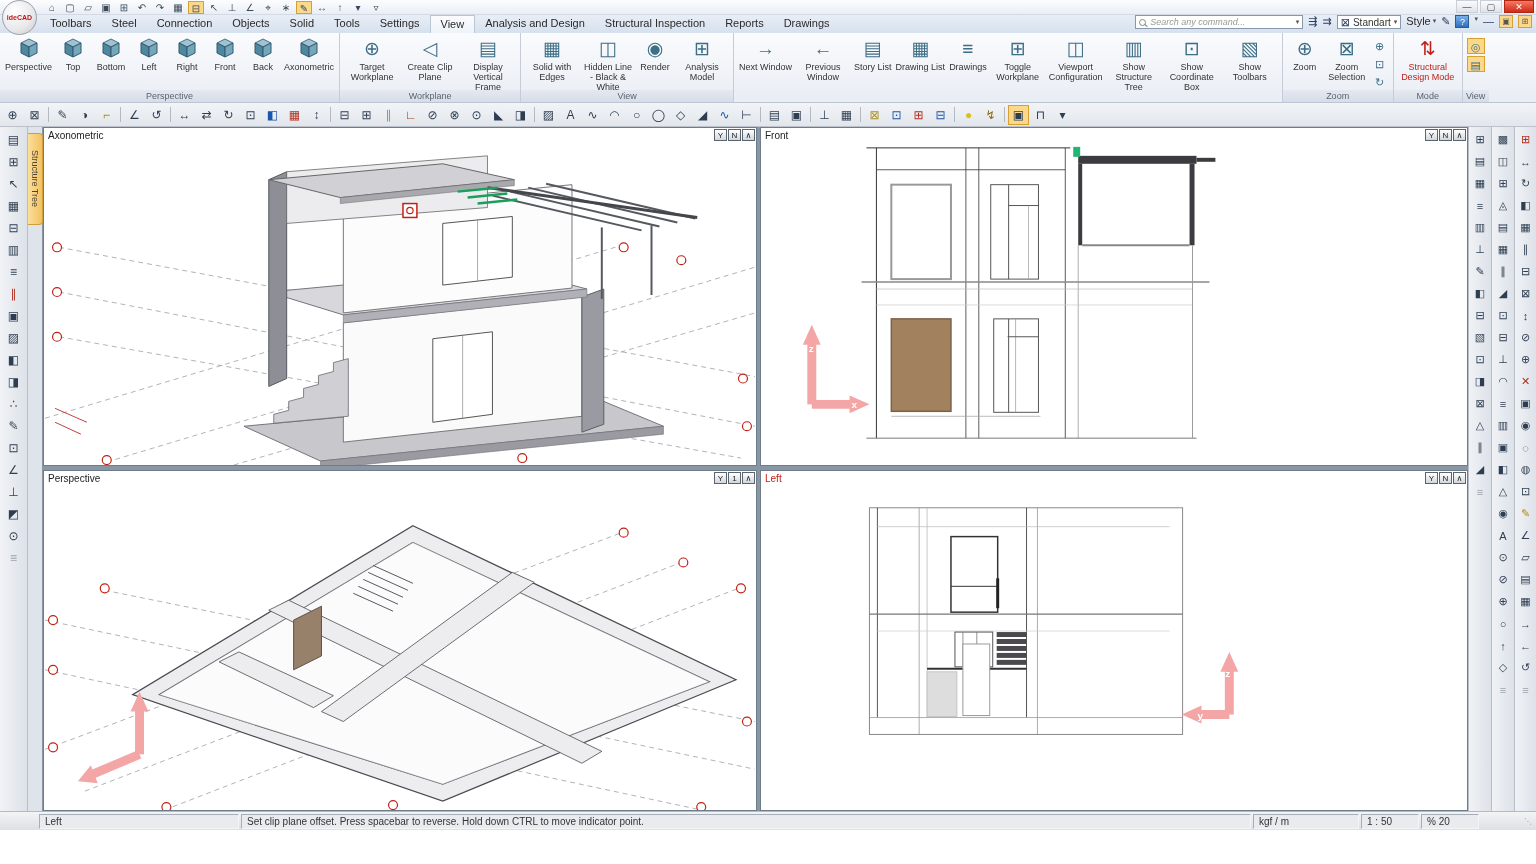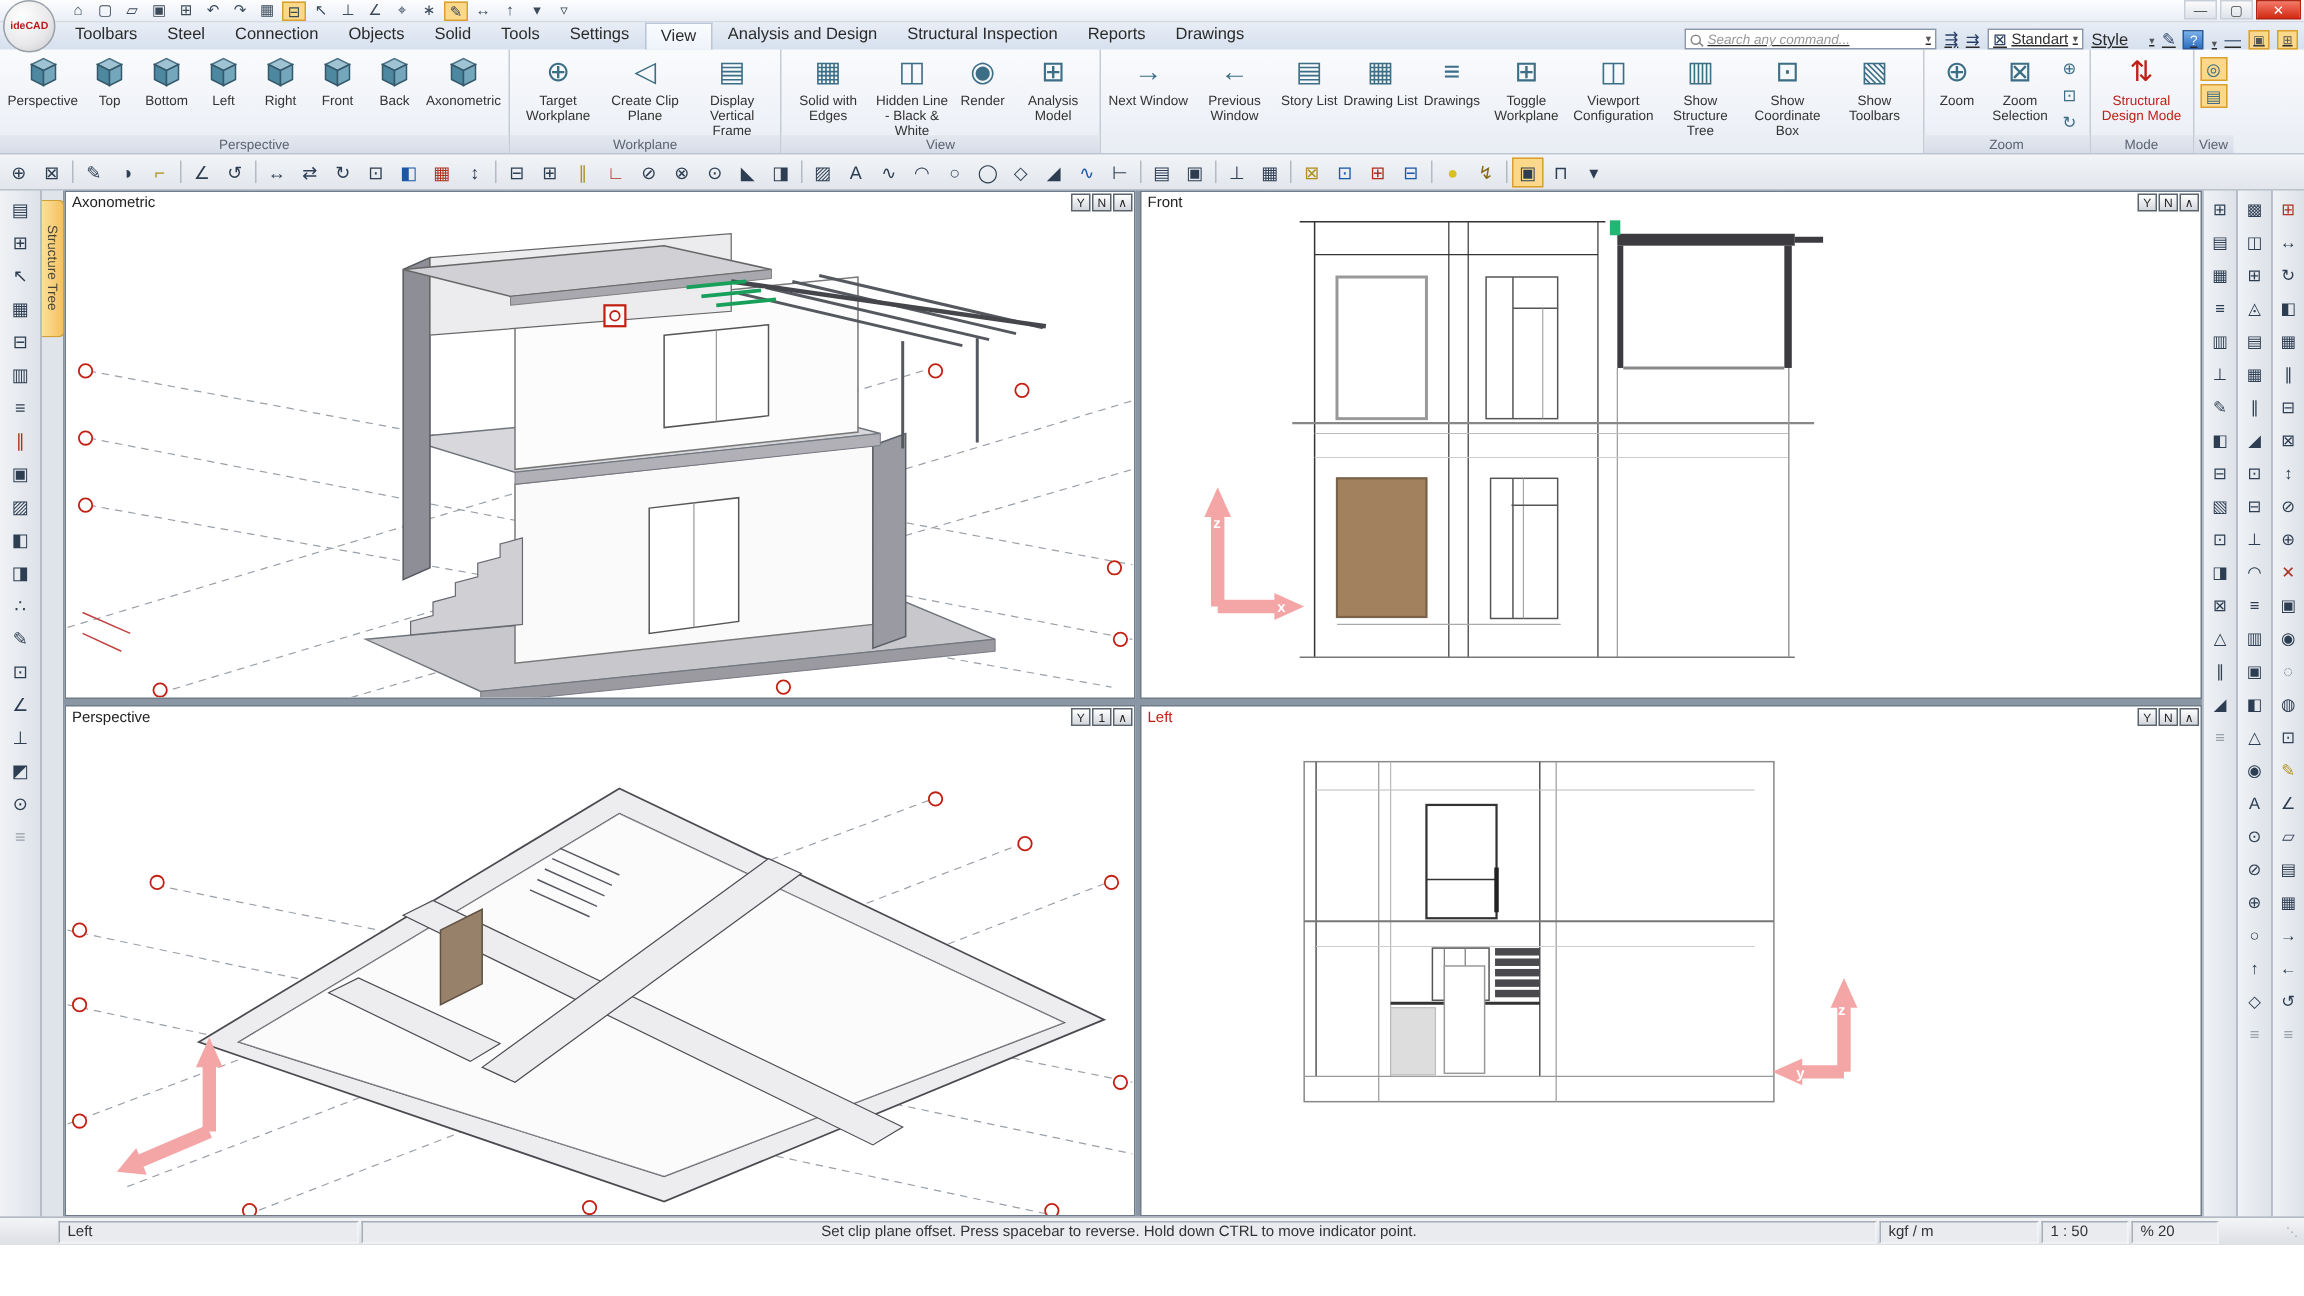--- a/index.html
+++ b/index.html
@@ -22,21 +22,21 @@
   .qat { position:absolute; left:44px; top:1px; display:flex; gap:2px; z-index:35; align-items:center; }
   .qat .ticon { width:16px; height:13px; font-size:10px; line-height:13px; text-align:center; color:#3a4a5a; }
   .qat .ticon.active { background:#fcd88a; border:1px solid #d8a030; }
 
   
   .menubar { position:absolute; top:15px; left:0; width:1536px; height:18px;
     background:linear-gradient(#e8eef6,#d6e0ee); display:flex; align-items:stretch;
     font-size:11px; color:#2a2a2a; z-index:20; padding-left:40px; }
   .menu-item { padding:2px 10px 0 10px; cursor:default; white-space:nowrap; }
   .menu-item.active { background:linear-gradient(#fafcfe,#eef3f9); border:1px solid #b9c6d8; border-bottom:none; }
-  .menu-right { margin-left:auto; display:flex; align-items:flex-end; gap:5px; padding-right:4px;text-decoration:underline; }
+  .menu-right { margin-left:auto; display:flex; align-items:flex-start; gap:5px; padding-right:4px; }
   .searchbox { width:168px; height:14px; background:#fff; border:1px solid #8a98ac;
     display:flex; align-items:center; gap:4px; padding:0 3px; }
   .searchbox .ph { font-size:9px; color:#999; font-style:italic; white-space:nowrap; overflow:hidden; }
   .mag { width:7px; height:7px; border:1px solid #888; border-radius:50%; position:relative; flex:none; }
   .mag::after { content:""; position:absolute; width:4px; height:1px; background:#888;
     transform:rotate(45deg); right:-3px; bottom:-1px; }
   .mini-icon { font-size:11px; color:#2a3f63; }
   .combo { display:flex; align-items:center; gap:3px; background:#fff; border:1px solid #8a98ac;
     height:14px; font-size:10px; padding:0 3px; color:#333; }
   .caret { font-size:7px; color:#555; }
@@ -104,21 +104,21 @@
     font-size:11px; color:#2e3e52; flex:none; }
 
   
   .statusbar { position:absolute; top:811px; left:0; width:1536px; height:19px;
     background:linear-gradient(#f3f4f6,#dcdfe4); border-top:1px solid #b4bac4;
     display:flex; align-items:center; font-size:10px; color:#333; }
   .sb-seg { height:15px; margin:0 1px; padding:1px 5px; background:#e9ebef;
     border:1px solid; border-color:#a8aeb8 #f4f5f7 #f4f5f7 #a8aeb8; white-space:nowrap; overflow:hidden; }
   .sb-spacer { width:38px; height:100%; }
   .sb-empty { width:200px; }
-  .sb-msg { flex:1;text-align:center; }
+  .sb-msg { flex:1; }
   .sb-unit { width:106px; }
   .sb-scale { width:58px; }
   .sb-zoom { width:58px; }
   .sb-grip { width:56px; display:flex; align-items:flex-end; justify-content:flex-end;
     padding:2px 3px; color:#9aa2ac; font-size:8px; letter-spacing:1px; }
 
   svg text { font-family:"Liberation Sans", sans-serif; }
 </style>
 </head>
 <body>
@@ -176,21 +176,21 @@
       <span class="ph">Search any command...</span>
       <span class="caret" style="margin-left:auto">▾</span>
     </div>
     <span class="mini-icon">⇶</span>
     <span class="mini-icon">⇉</span>
     <div class="combo">
       <span class="mini-icon">⊠</span>
       <span>Standart</span>
       <span class="caret">▾</span>
     </div>
-    <div style="display:flex;align-items:center;gap:14px">
+    <div style="display:flex;align-items:center;gap:2px">
       <span>Style</span>
       <span class="caret">▾</span>
     </div>
     <span class="mini-icon">✎</span>
     <div class="help-btn">?</div>
     <span class="caret">▾</span>
     <span class="mini-icon">—</span>
     <div class="mdi-btn">▣</div>
     <div class="mdi-btn">⊞</div>
   </div>

